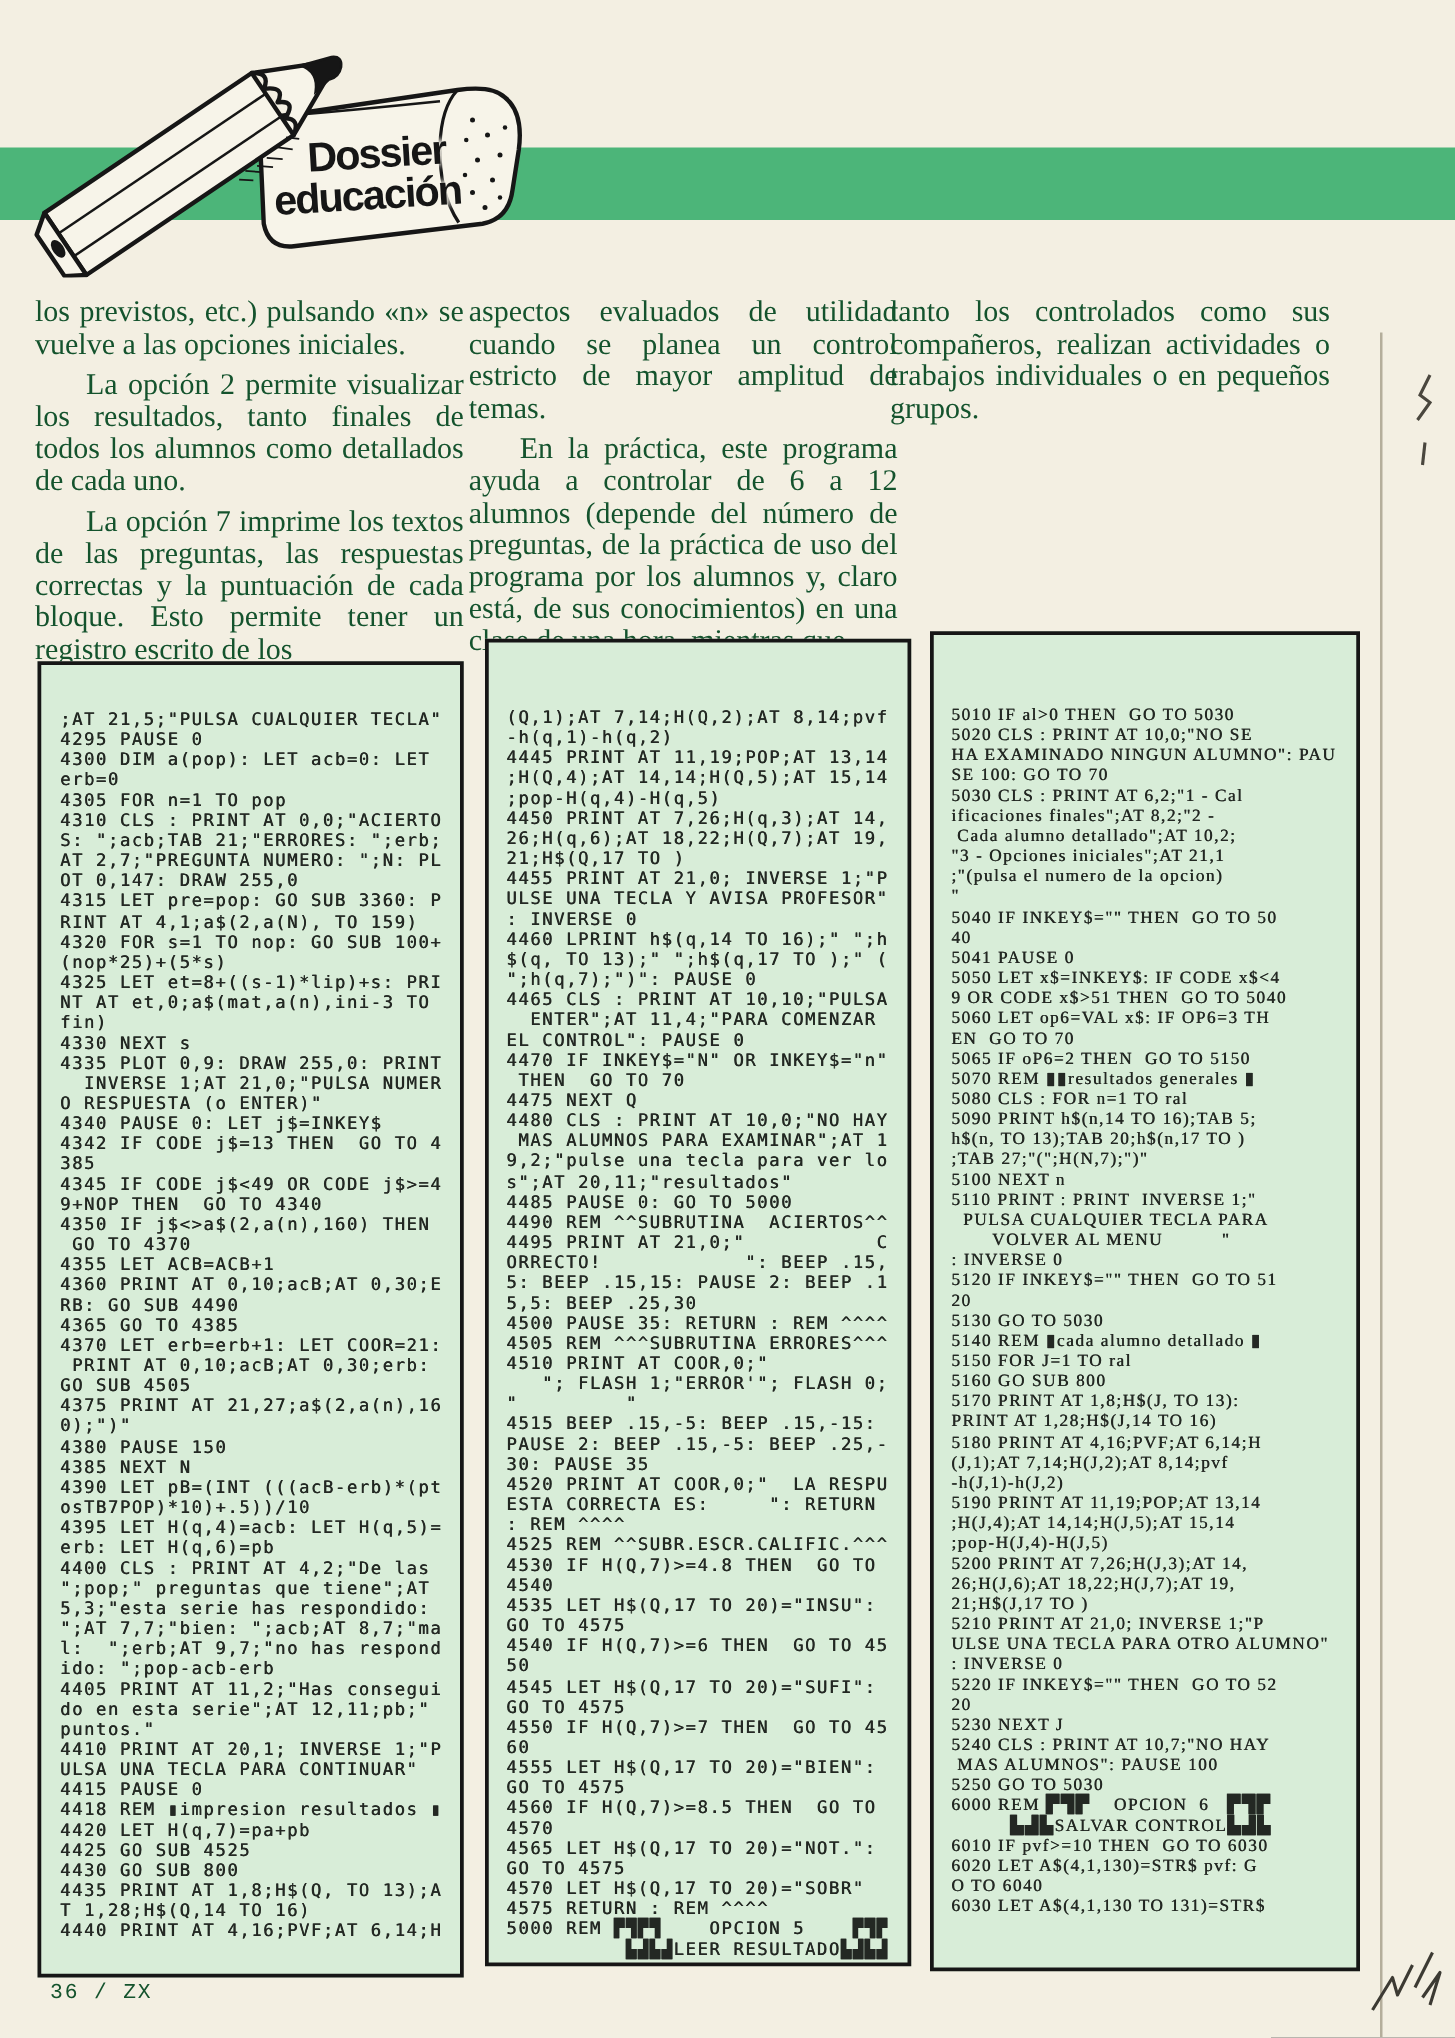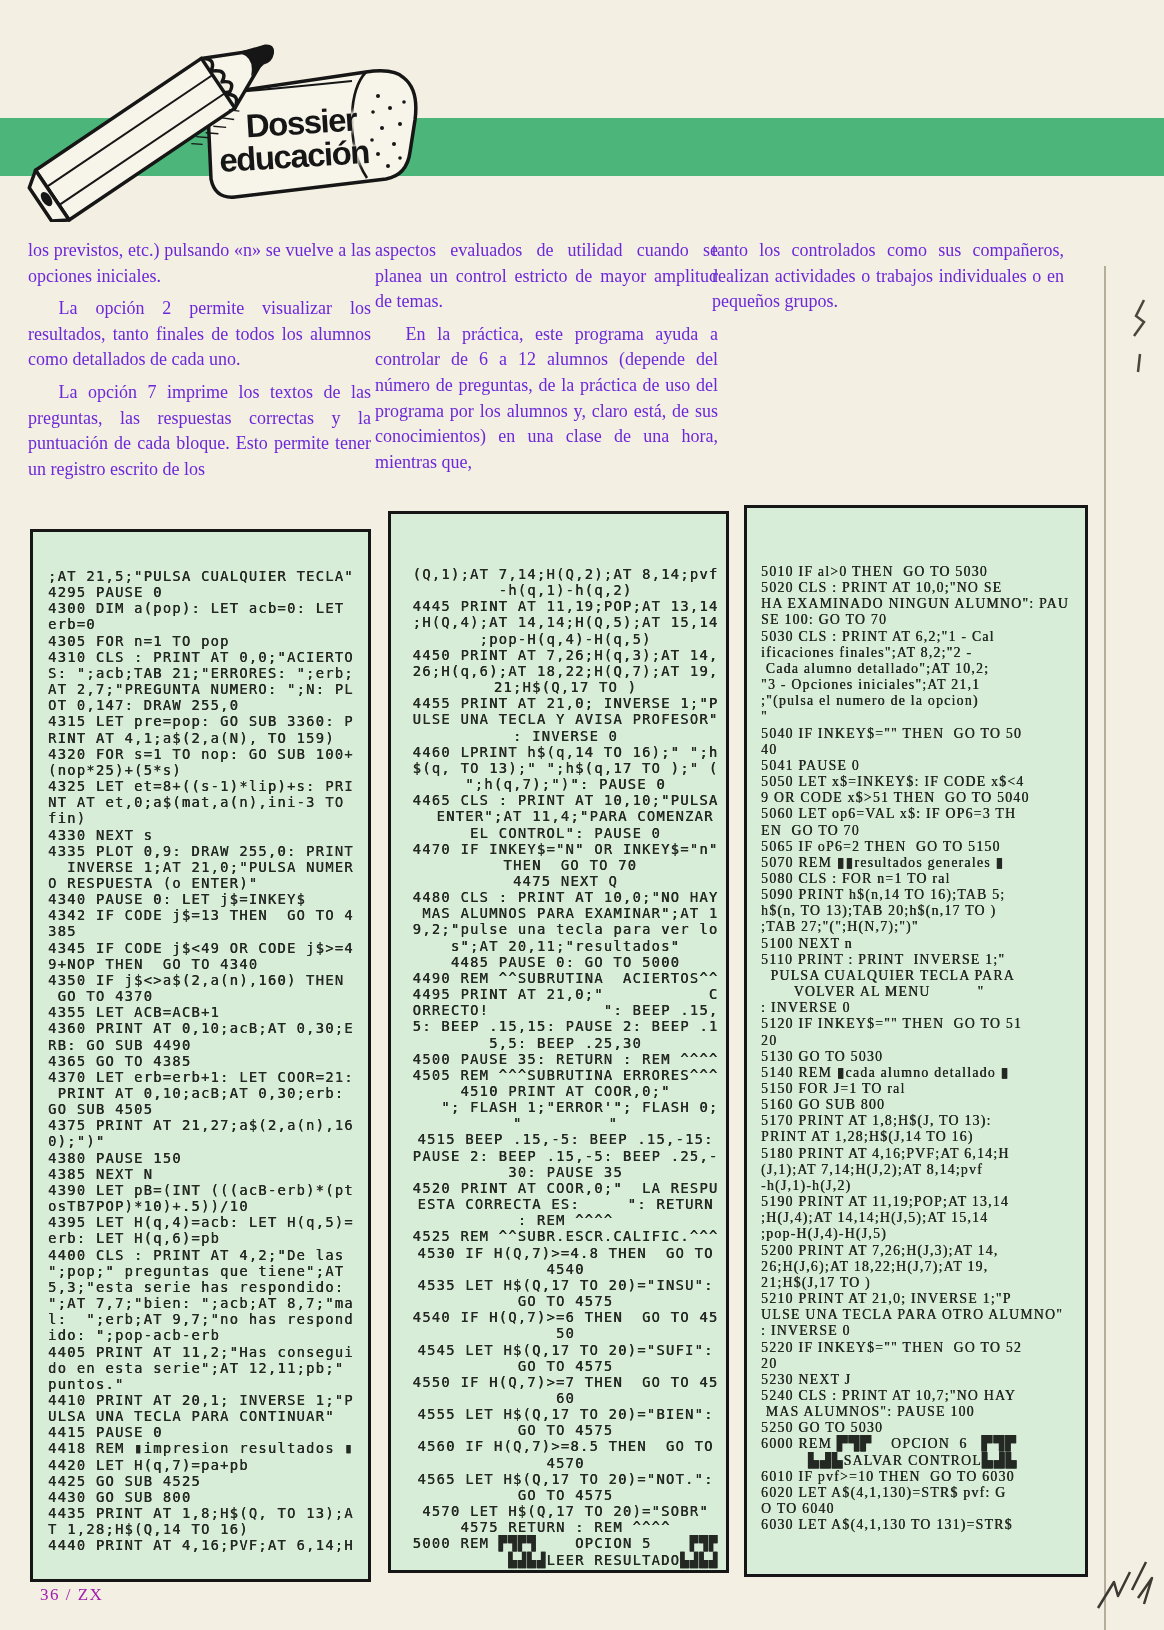--- a/index.html
+++ b/index.html
@@ -15,46 +15,46 @@
     position:absolute;left:196px;top:106px;width:180px;
     transform:rotate(-3.5deg);text-align:center;
     font-family:"Liberation Sans",sans-serif;font-weight:700;
     font-size:33px;line-height:33px;letter-spacing:-1.5px;color:#161616;
     text-shadow:0 0 5px #f7f4e9,0 0 5px #f7f4e9,0 0 8px #f7f4e9;
   }
   .dossier-title .l2{display:block;margin-left:-18px;}
   
   .article-col{
     position:absolute;top:238px;width:343px;
-    font-size:18px;line-height:25.6px;text-align:justify;
-    color:#6d28d9;
+    font-size:24px;line-height:25.6px;text-align:justify;
+    color:#14532d;
   }
   .article-col p{margin:0 0 7px 0;}
   .article-col p.indent{text-indent:1.7em;}
   .signature{font-weight:700;text-align:right;margin-top:2px;}
   
   .codebox{
     position:absolute;background:#d8edd8;border:3px solid #161616;
     box-sizing:border-box;
   }
   .codebox pre{
     margin:0;font-family:"DejaVu Sans Mono",monospace;
     font-size:13.8px;line-height:16.15px;letter-spacing:1.25px;
     color:#232823;white-space:pre;text-shadow:0.35px 0 0 currentColor;
   }
   .box1{left:30px;top:529px;width:341px;height:1053px;}
   .box1 pre{padding:36px 0 0 15px;}
   .box2{left:388px;top:511px;width:341px;height:1062px;}
-  .box2 pre{padding:52px 0 0 14px;text-align:center;}
+  .box2 pre{padding:52px 0 0 14px;}
   .box3{left:744px;top:505px;width:344px;height:1072px;}
   .box3 pre{padding:56px 0 0 14px;font-family:Liberation Serif, serif;}
   
   .page-number{
     position:absolute;left:40px;top:1585px;
-    font-size:17px;letter-spacing:1.5px;color:#a21caf;
+    font-size:17px;letter-spacing:1.5px;color:#14532d;font-family:Liberation Mono, monospace;
   }
   
   .edge-line{position:absolute;left:1104px;top:266px;width:2px;height:1364px;background:#b4ae9b;}
   .artifact{position:absolute;}
 </style>
 </head>
 <body>
 
 <div class="page">
 

